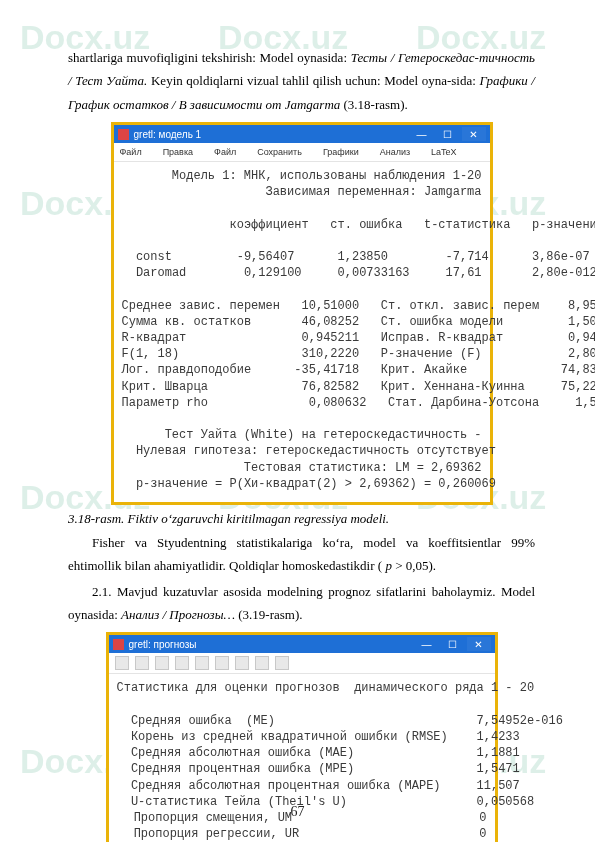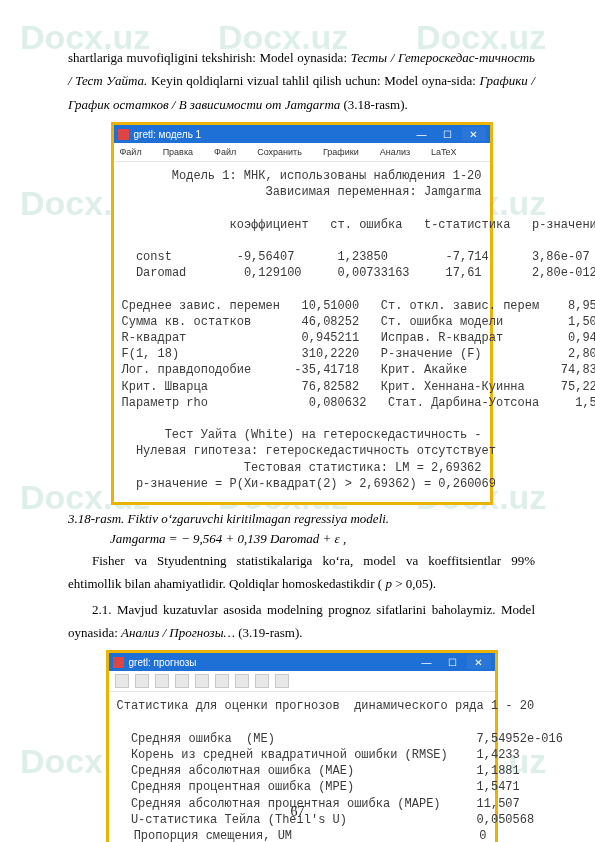--- a/index.html
+++ b/index.html
@@ -204,21 +204,20 @@
 Параметр rho              0,080632   Стат. Дарбина-Уотсона     1,532522
 
 Тест Уайта (White) на гетероскедастичность -
   Нулевая гипотеза: гетероскедастичность отсутствует
   Тестовая статистика: LM = 2,69362
   р-значение = P(Хи-квадрат(2) &gt; 2,69362) = 0,260069</div>
   </div>
 
   <p class="caption">3.18-rasm. Fiktiv oʻzgaruvchi kiritilmagan regressiya modeli.</p>
 
-  <p class="eq">Jamgarma = − 9,564 + 0,139 Daromad + ε ,</p>
 
   <p class="body">
     <span>Fisher va Styudentning statistikalariga koʻra, model va koeffitsientlar 99% ehtimollik bilan ahamiyatlidir. Qoldiqlar homoskedastikdir (</span><span class="italic"> p</span><span> &gt; 0,05).</span>
   </p>
 
   <p class="body">
     <span>2.1.  Mavjud  kuzatuvlar  asosida  modelning  prognoz  sifatlarini  baholaymiz. Model oynasida: </span><span class="italic">Анализ / Прогнозы…</span><span>  (3.19-rasm).</span>
   </p>
 
   <div class="win small">

